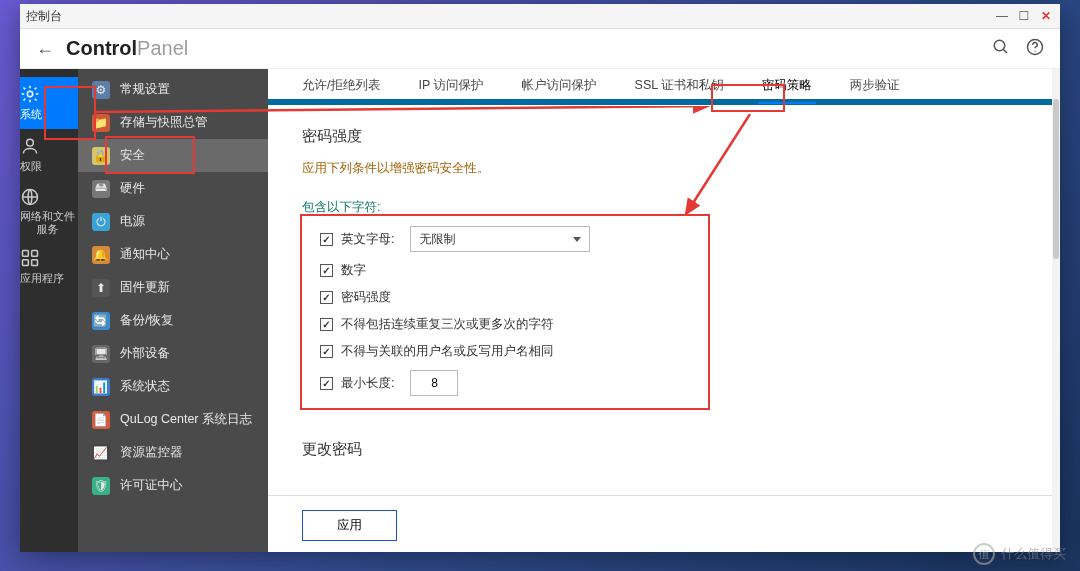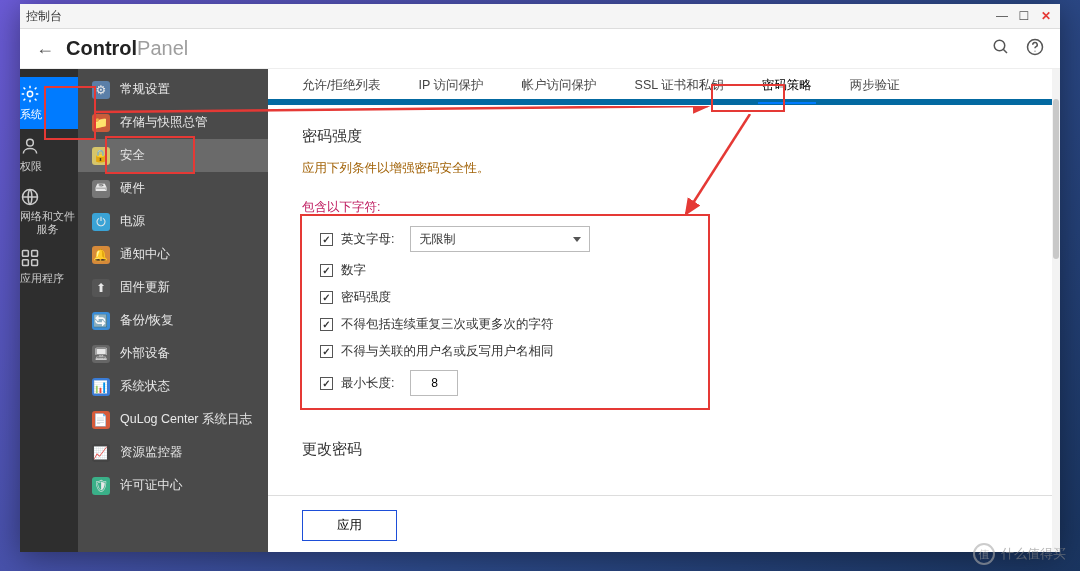--- a/index.html
+++ b/index.html
@@ -28,21 +28,21 @@
   .nav-item{height:33px;display:flex;align-items:center;padding-left:14px;color:#e8e8e8;font-size:12.5px;cursor:pointer;gap:10px}
   .nav-item.active{background:#6a6a6a}
   .nav-item .nic{width:18px;height:18px;display:flex;align-items:center;justify-content:center;border-radius:3px;font-size:12px}
   .content{flex:1;background:#fff;overflow:auto;position:relative}
   .tabs{height:36px;display:flex;align-items:flex-start;padding:0 30px;border-bottom:6px solid #0369a1;gap:30px;font-size:12.5px;color:#444}
   .tab{padding:8px 4px;cursor:pointer}
   .tab.active{border-bottom:2px solid #007bff;color:#000;font-weight:500}
   .pane{padding:22px 34px;font-size:12.5px;color:#333}
   .sec-title{font-weight:400;margin-bottom:14px;font-size:15px}
   .sec-desc{color:#a16207;margin-bottom:22px}
-  .field-label{margin-bottom:10px;color:#be185d}
+  .field-label{margin-bottom:10px;color:#0f766e}
   .chk-row{display:flex;align-items:center;margin-bottom:10px;margin-left:18px;gap:8px}
   .chk-row.lv2{}
   .chk{width:13px;height:13px;border:1.4px solid #555;display:inline-flex;align-items:center;justify-content:center;font-size:10px;color:#333;cursor:pointer;background:#fff}
   .chk.checked::after{content:"✓";font-weight:bold}
   .sel{margin-left:8px;border:1px solid #bbb;height:26px;width:180px;display:flex;align-items:center;padding:0 8px;justify-content:space-between;font-size:12px;cursor:pointer;background:#fff}
   .sel .caret{border-left:4px solid transparent;border-right:4px solid transparent;border-top:5px solid #555}
   .num-input{margin-left:8px;border:1px solid #bbb;height:26px;width:48px;text-align:center;font-size:12px}
   .apply-row{padding:14px 34px;border-top:1px solid #ddd}
   .apply-btn{border:1px solid #1d4ed8;background:#fff;padding:6px 34px;font-size:12.5px;cursor:pointer}
   

